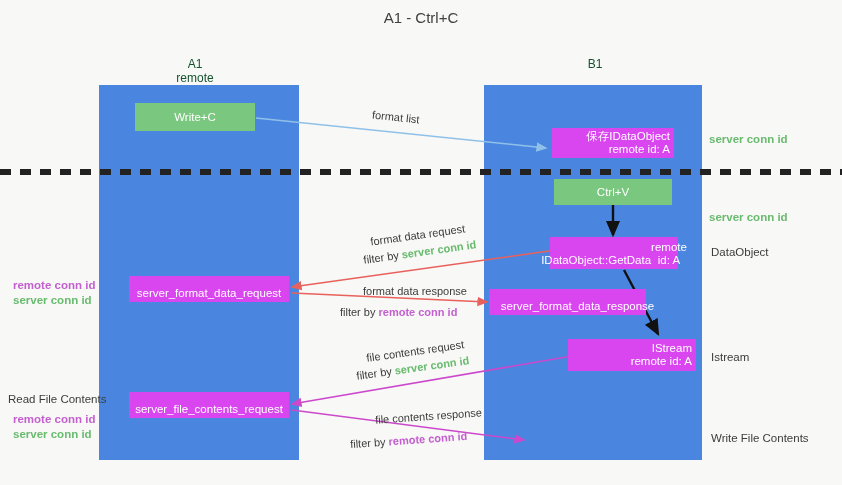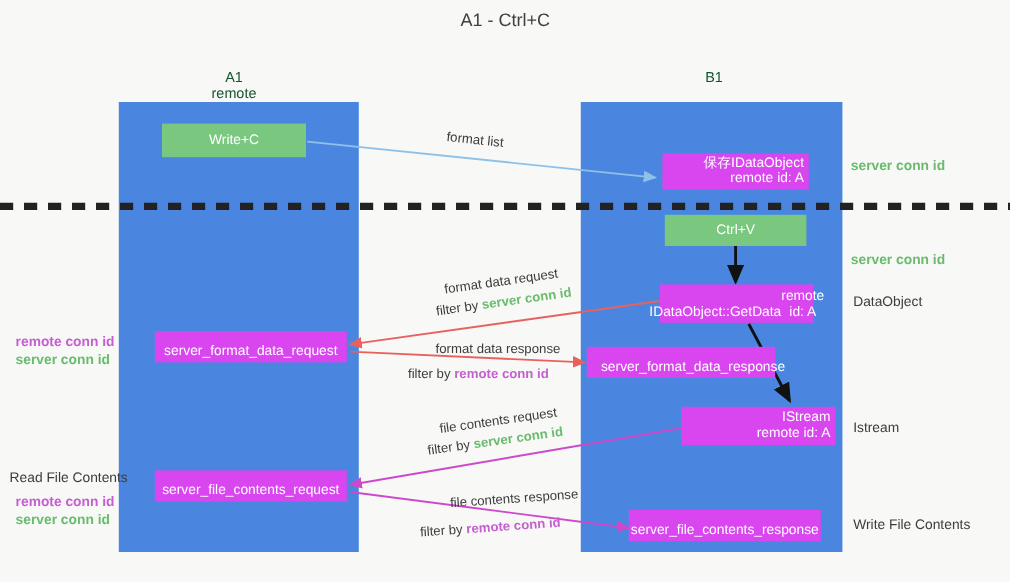--- a/index.html
+++ b/index.html
@@ -128,23 +128,20 @@
 
   <div class="node orange" style="left:568px;top:339px;width:128px;height:32px;flex-direction:column;">
     <span>IStream</span>
     <span>remote id: A</span>
   </div>
 
   <div class="node orange" style="left:129px;top:392px;width:160px;height:26px;">
     <span>server_file_contents_request</span>
   </div>
 
-  <div class="node orange" style="left:524px;top:425px;width:160px;height:26px;">
-    <span>server_file_contents_response</span>
-  </div>
 
   <div class="lbl" style="left:372px;top:110px;transform:rotate(6deg);">format list</div>
 
   <div class="lbl" style="left:370px;top:228px;transform:rotate(-8deg);">format data request</div>
   <div class="lbl" style="left:363px;top:245px;transform:rotate(-8deg);">
     <span>filter by </span><span class="green-t">server conn id</span>
   </div>
 
   <div class="lbl" style="left:363px;top:284px;">format data response</div>
   <div class="lbl" style="left:340px;top:305px;">

